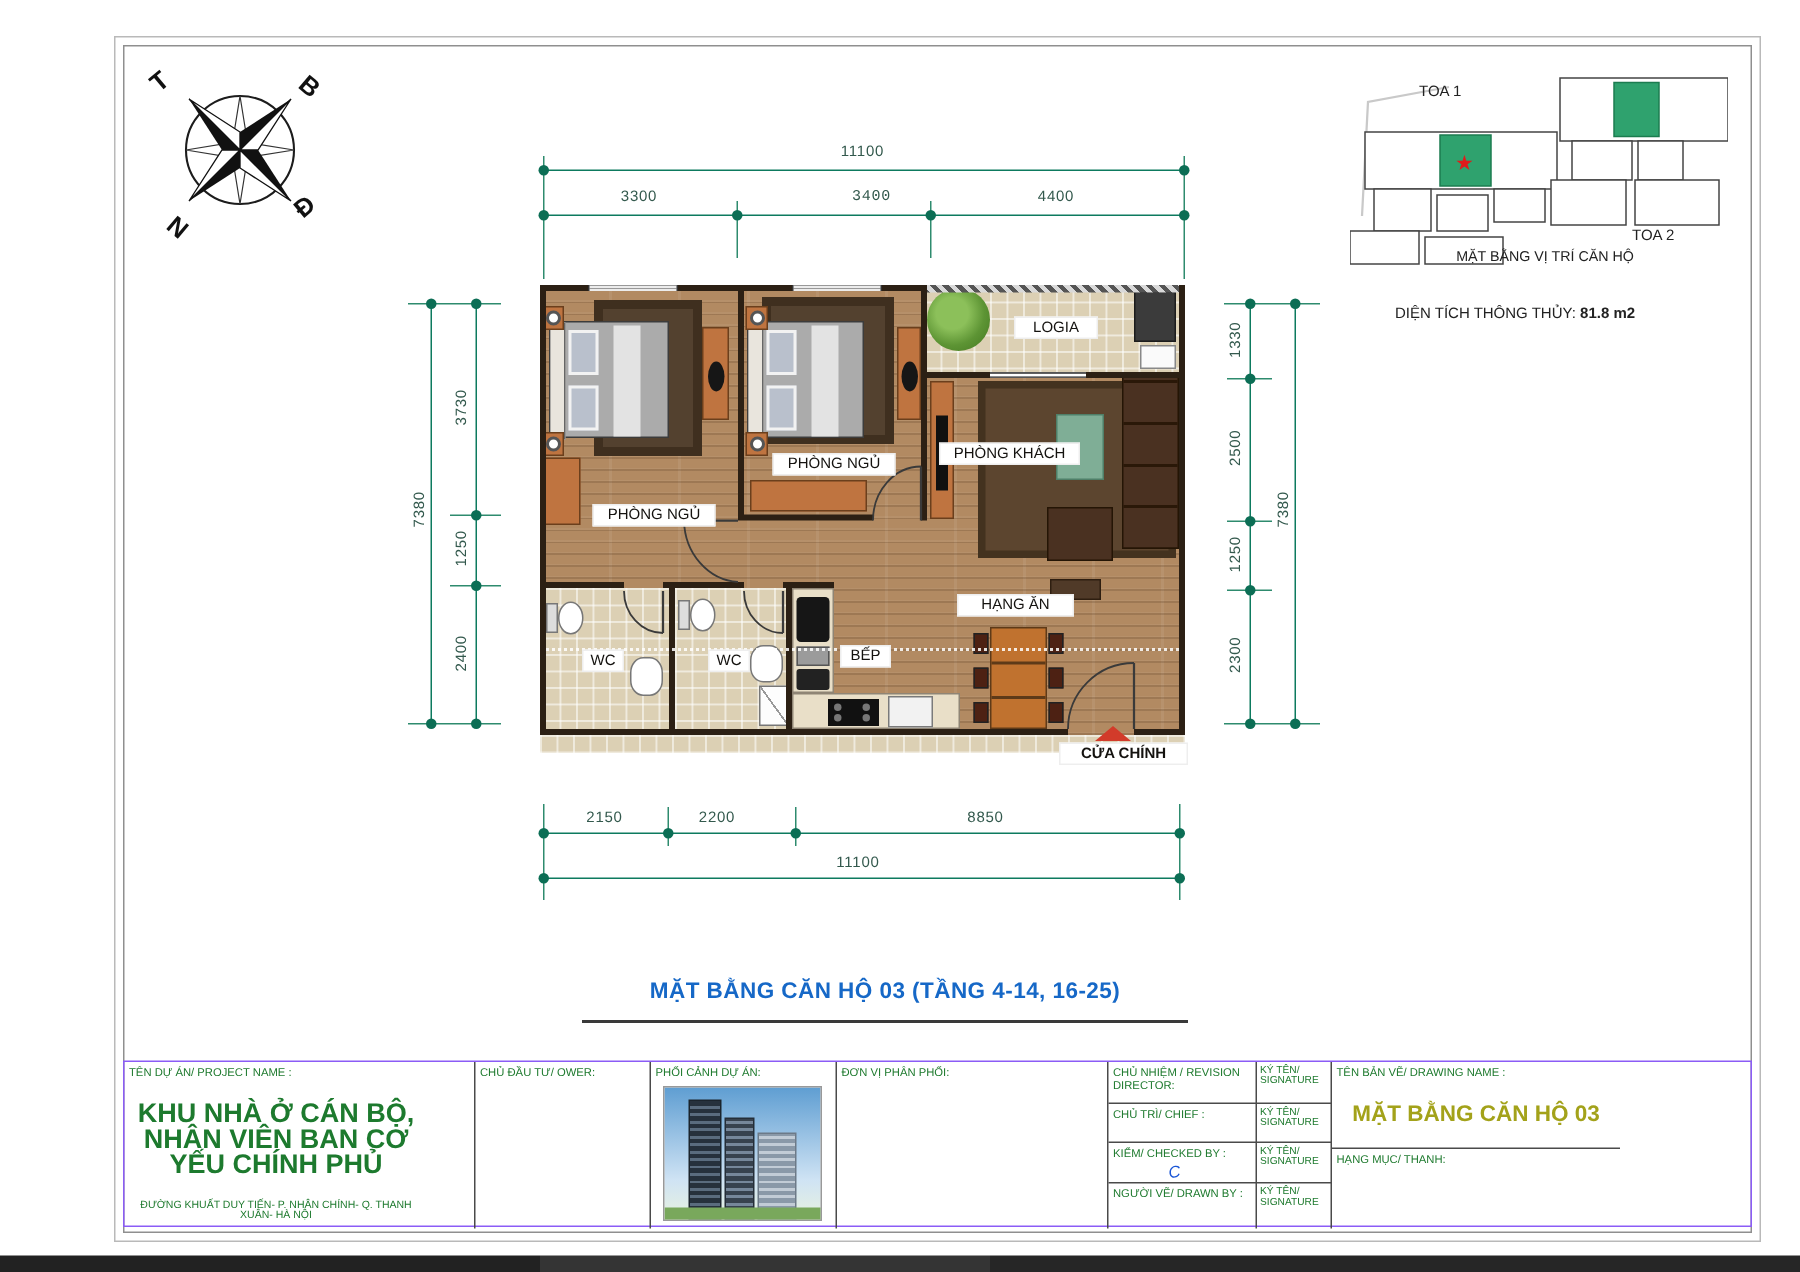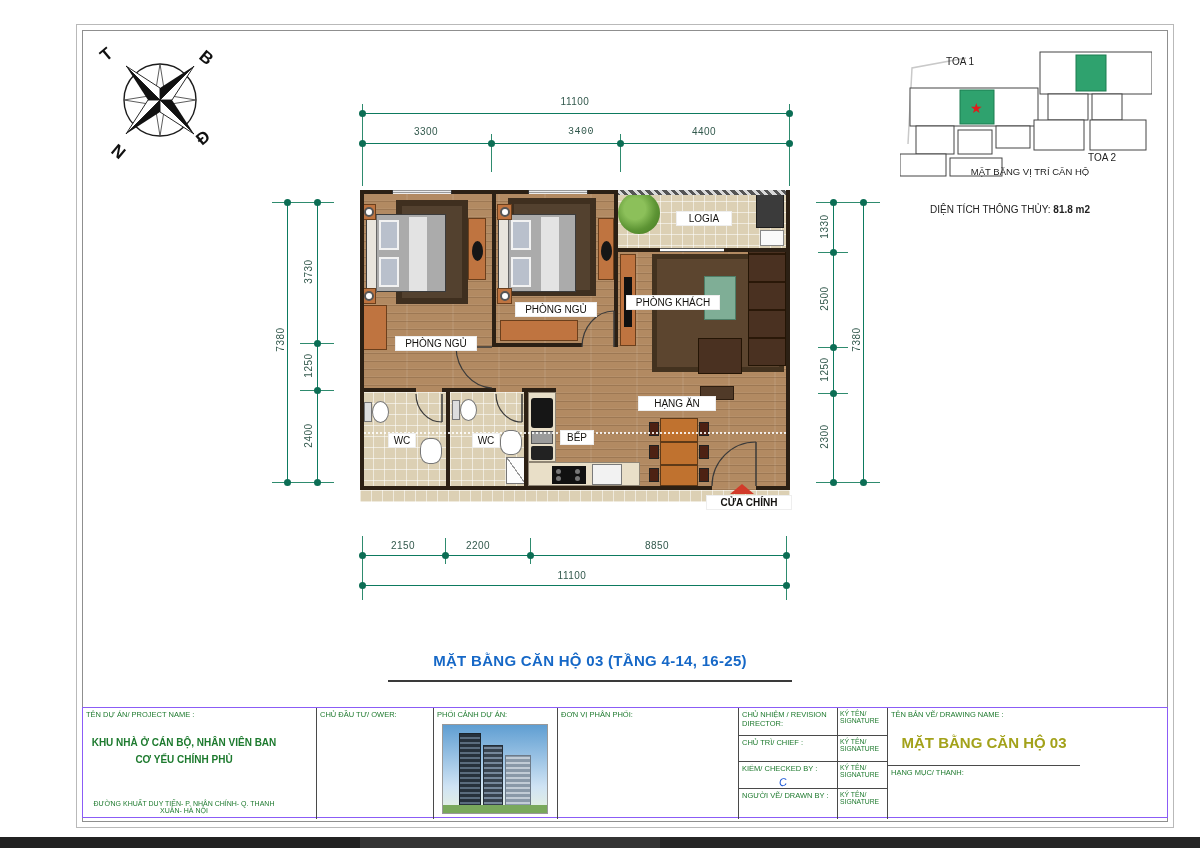--- a/index.html
+++ b/index.html
@@ -42,21 +42,21 @@
 
   
   .main-title { position:absolute; font-size:15px; font-weight:bold; color:#1668c7; text-align:center; letter-spacing:0.3px; }
   .title-underline { position:absolute; height:2px; background:#3a3a3a; }
 
   
   .tb { position:absolute; border:1px solid #8b5cf6; }
   .tb-cell { position:absolute; border-left:1px solid #4a4a4a; }
   .tb-row { position:absolute; border-bottom:1px solid #4a4a4a; }
   .tb-small { font-size:7.5px; color:#1e7a2e; padding:2px 0 0 3px; display:block; }
-  .tb-name { font-size:10px; font-weight:bold; color:#1d7a2e; text-align:center; line-height:17px; }
+  .tb-name { font-size:18px; font-weight:bold; color:#1d7a2e; text-align:center; line-height:17px; }
   .tb-addr { font-size:7px; color:#1e7a2e; text-align:center; }
   .sig { font-size:6.8px; color:#1e7a2e; padding:2px 0 0 2px; display:block; }
   .bar-bottom { position:absolute; left:0; top:837px; width:1200px; height:11px;
                 background:linear-gradient(90deg,#222 0 30%, #343434 30% 55%, #262626 55% 100%); }
 </style>
 </head>
 <body>
 
 <div class="page">
 

